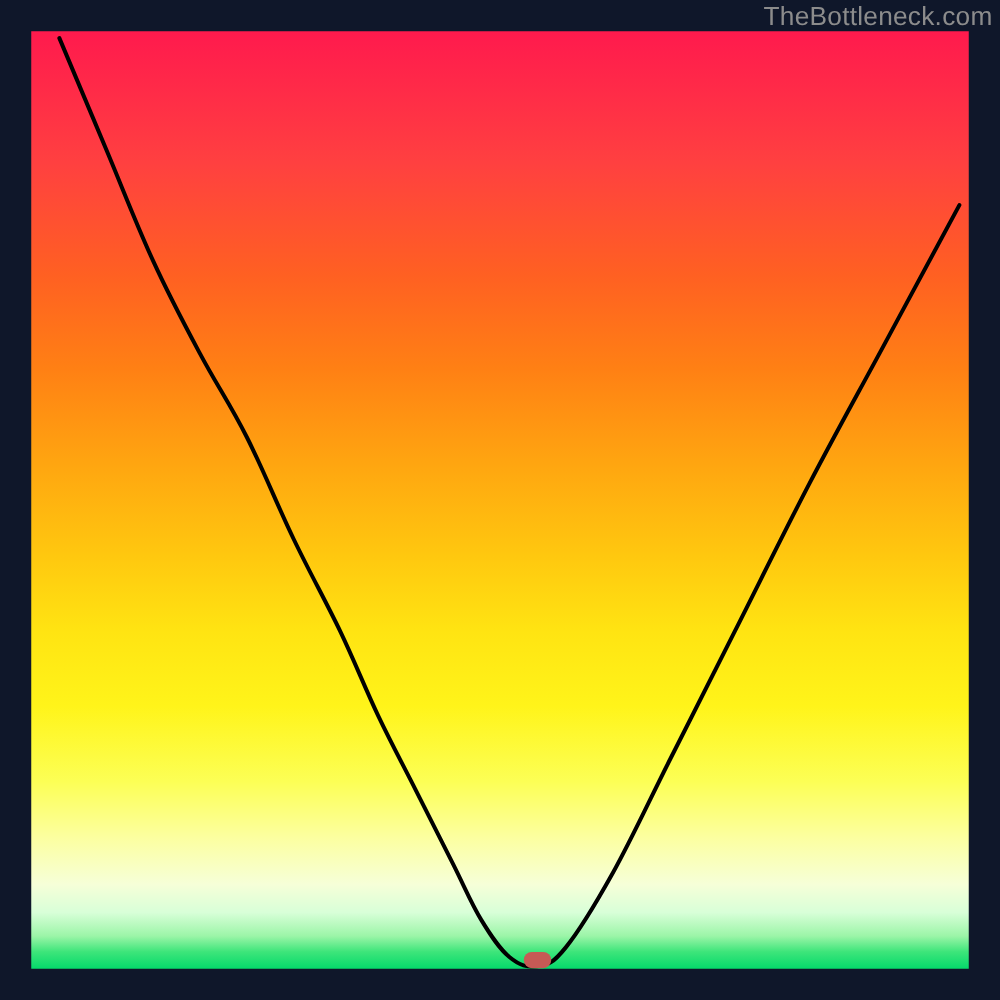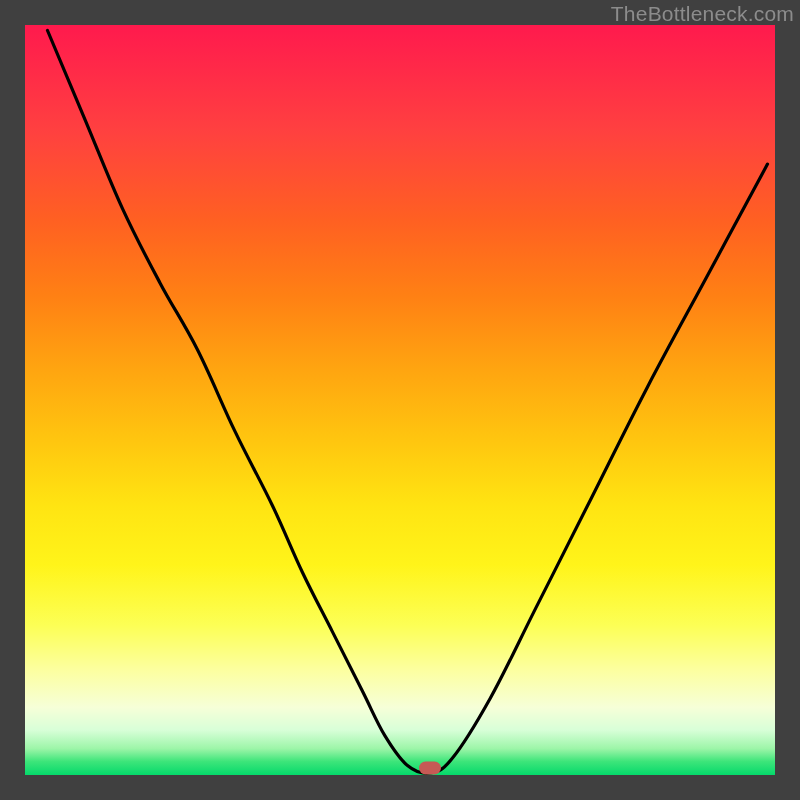--- a/index.html
+++ b/index.html
@@ -8,21 +8,21 @@
     width: 800px;
     height: 800px;
     background: #000;
     overflow: hidden;
     font-family: Arial, Helvetica, sans-serif;
   }
   .frame {
     position: relative;
     width: 800px;
     height: 800px;
-    background: #404040;
+    background: #0f172a;
   }
   .plot-area {
     position: absolute;
     left: 25px;
     top: 25px;
     width: 750px;
     height: 750px;
     
     background: linear-gradient(to bottom,
       #ff1a4d 0%,

